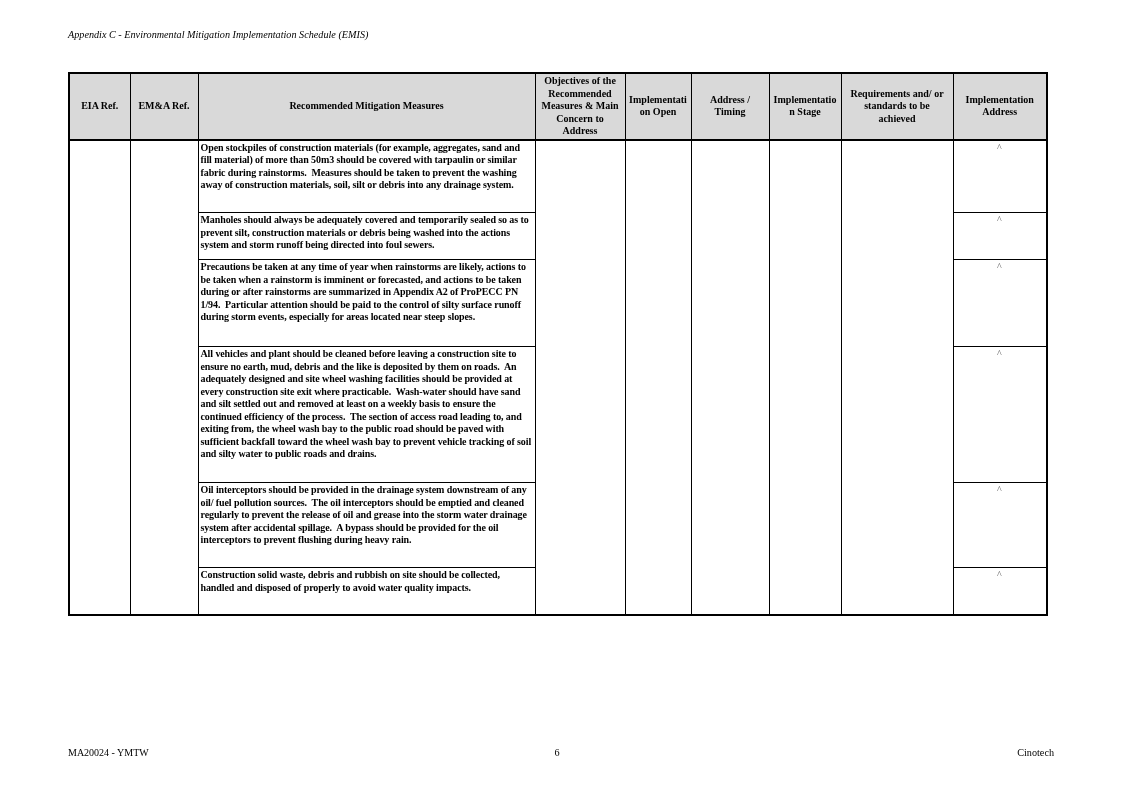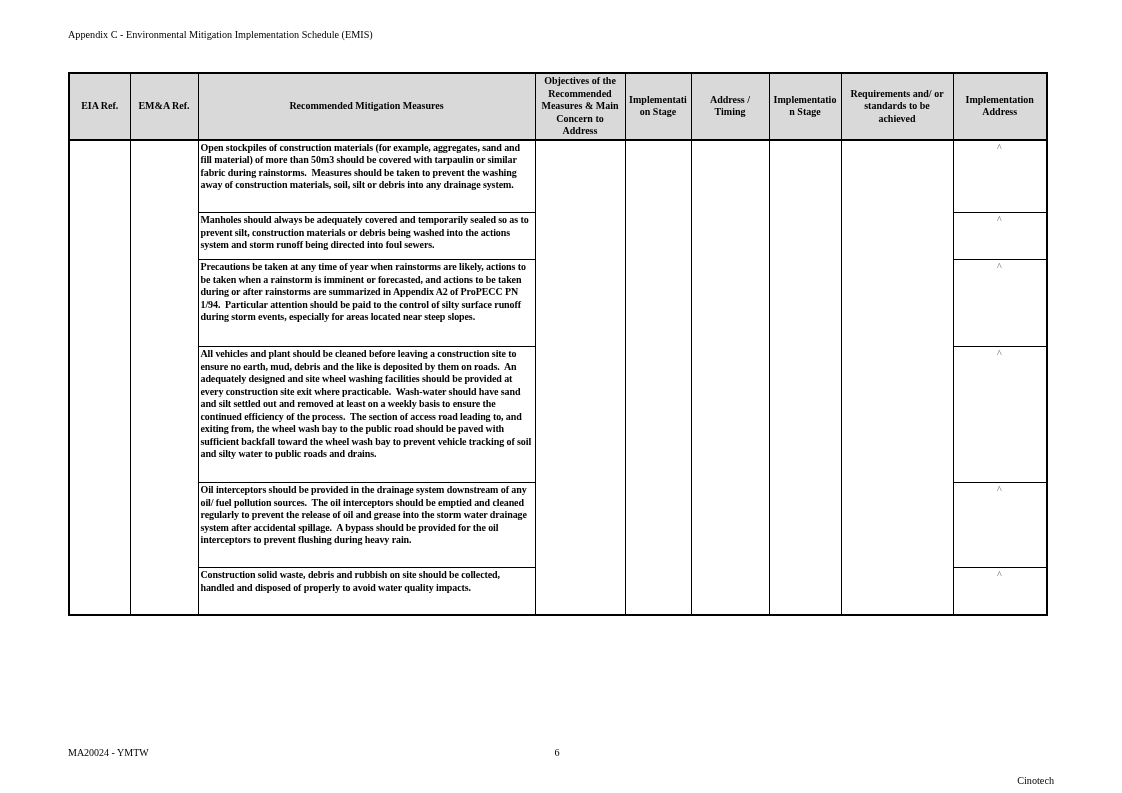--- a/index.html
+++ b/index.html
@@ -16,20 +16,21 @@
     color: #000000;
     overflow: hidden;
   }
   .appendix-title {
     position: absolute;
     left: 68px;
     top: 29px;
     font-size: 10.2px;
     line-height: 12px;
     white-space: nowrap;
+    font-style: italic;
   }
   table.emis {
     position: absolute;
     left: 68px;
     top: 72px;
     width: 978px;
     border-collapse: collapse;
     table-layout: fixed;
     border: 2px solid #000000;
   }
@@ -101,21 +102,20 @@
     width: 978px;
     text-align: center;
     font-size: 10.2px;
   }
   .footer-right {
     position: absolute;
     right: 68px;
     top: 747px;
     font-size: 10.2px;
     white-space: nowrap;
-    margin-top: 28px;
   }
 </style>
 </head>
 <body>
 
 <div class="page">
 
   <div class="appendix-title">Appendix C - Environmental Mitigation Implementation Schedule (EMIS)</div>
 
   <table class="emis">
@@ -134,21 +134,21 @@
       <tr>
         <th>EIA Ref.</th>
         <th>EM&amp;A Ref.</th>
         <th>Recommended Mitigation Measures</th>
         <th>Objectives of the
 Recommended
 Measures &amp; Main
 Concern to
 Address</th>
         <th>Implementati
-on Stage</th>
+on Open</th>
         <th>Address /
 Timing</th>
         <th>Implementatio
 n Stage</th>
         <th>Requirements and/ or
 standards to be
 achieved</th>
         <th>Implementation
 Address</th>
       </tr>

